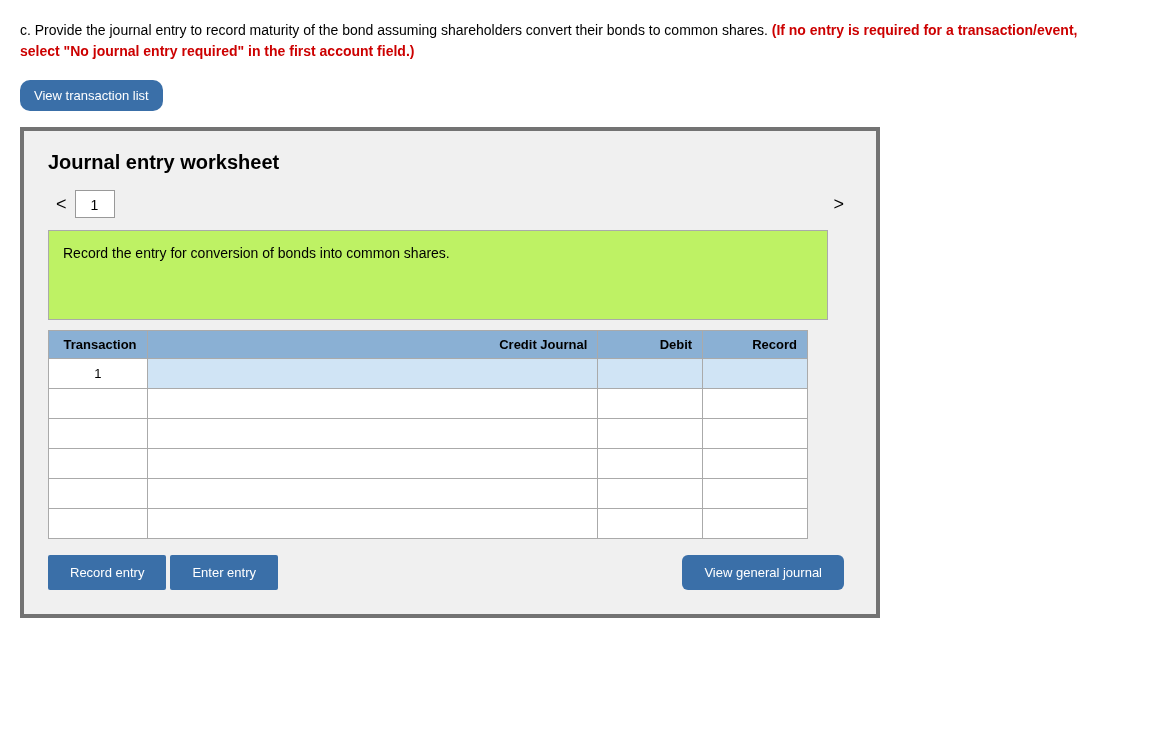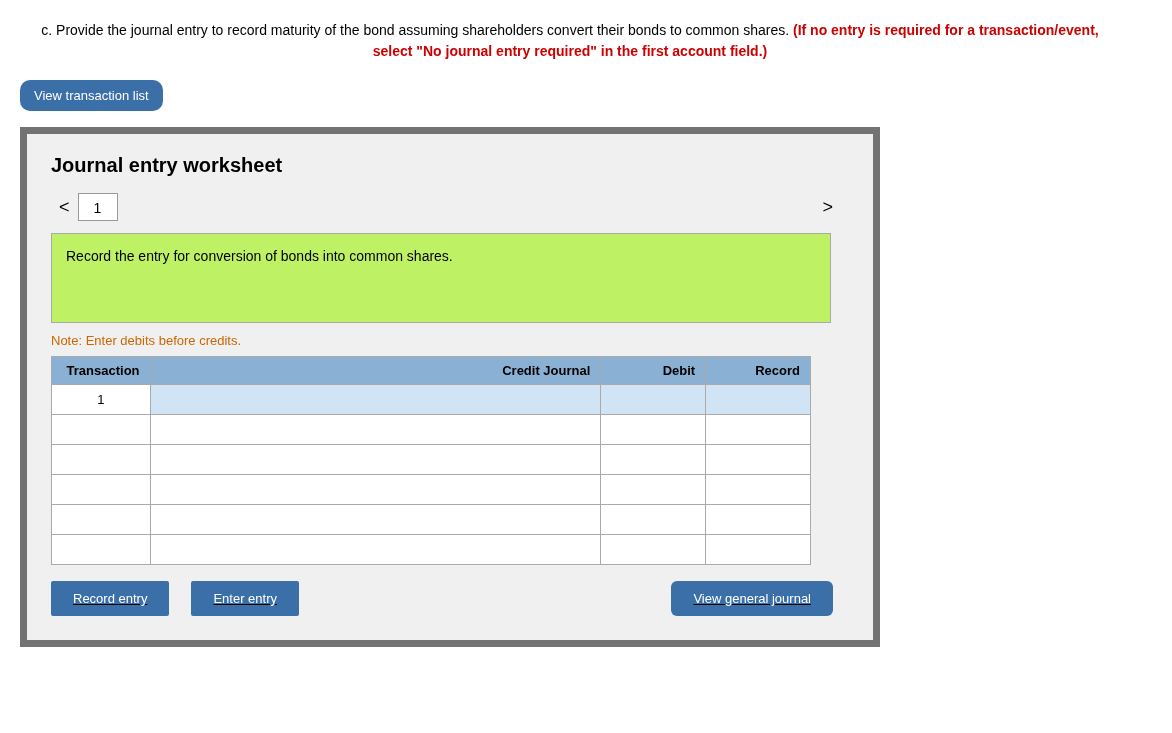--- a/index.html
+++ b/index.html
@@ -16,43 +16,42 @@
       width: 1172px;
       min-height: 733px;
       padding: 20px 20px 20px 20px;
     }
 
     .instruction-text {
       font-size: 14px;
       line-height: 1.5;
       margin-bottom: 18px;
       max-width: 1100px;
-      text-align: center;
     }
 
     .instruction-bold {
       color: #cc0000;
       font-weight: bold;
     }
 
     .view-transaction-btn {
       background-color: #3a6fa8;
       color: #ffffff;
       border: none;
       padding: 8px 14px;
       font-size: 13px;
       cursor: pointer;
       margin-bottom: 16px;
       border-radius: 10px;
     }
 
     .worksheet-container {
-      border: 7px solid #737373;
+      border: 4px solid #737373;
       background: #f0f0f0;
-      padding: 20px 40px 24px 24px;
+      padding: 20px 32px 24px 24px;
       max-width: 860px;
     }
 
     .worksheet-title {
       font-size: 20px;
       font-weight: bold;
       margin-bottom: 16px;
     }
 
     .nav-row {
@@ -160,22 +159,21 @@
     }
 
     .td-credit-plain {
       background: #ffffff;
     }
 
     .button-row {
       display: flex;
       align-items: flex-start;
       margin-top: 16px;
-      gap: 22px;
-      text-decoration: underline;
+      gap: 4px;
     }
 
     .btn-record {
       background-color: #3a6fa8;
       color: #ffffff;
       border: none;
       padding: 10px 22px;
       font-size: 13px;
       cursor: pointer;
       border-radius: 2px;
@@ -223,21 +221,20 @@
   <div class="nav-row">
     <button class="nav-arrow">&lt;</button>
     <div class="nav-number-box">1</div>
     <button class="nav-right-arrow">&gt;</button>
   </div>
 
   <div class="description-box">
     <span>Record the entry for conversion of bonds into common shares.</span>
   </div>
 
-  <div class="note-text">Note: Enter debits before credits.</div>
 
   <table class="journal-table">
     <thead>
       <tr>
         <th>Transaction</th>
         <th>Credit Journal</th>
         <th>Debit</th>
         <th>Record</th>
       </tr>
     </thead>

